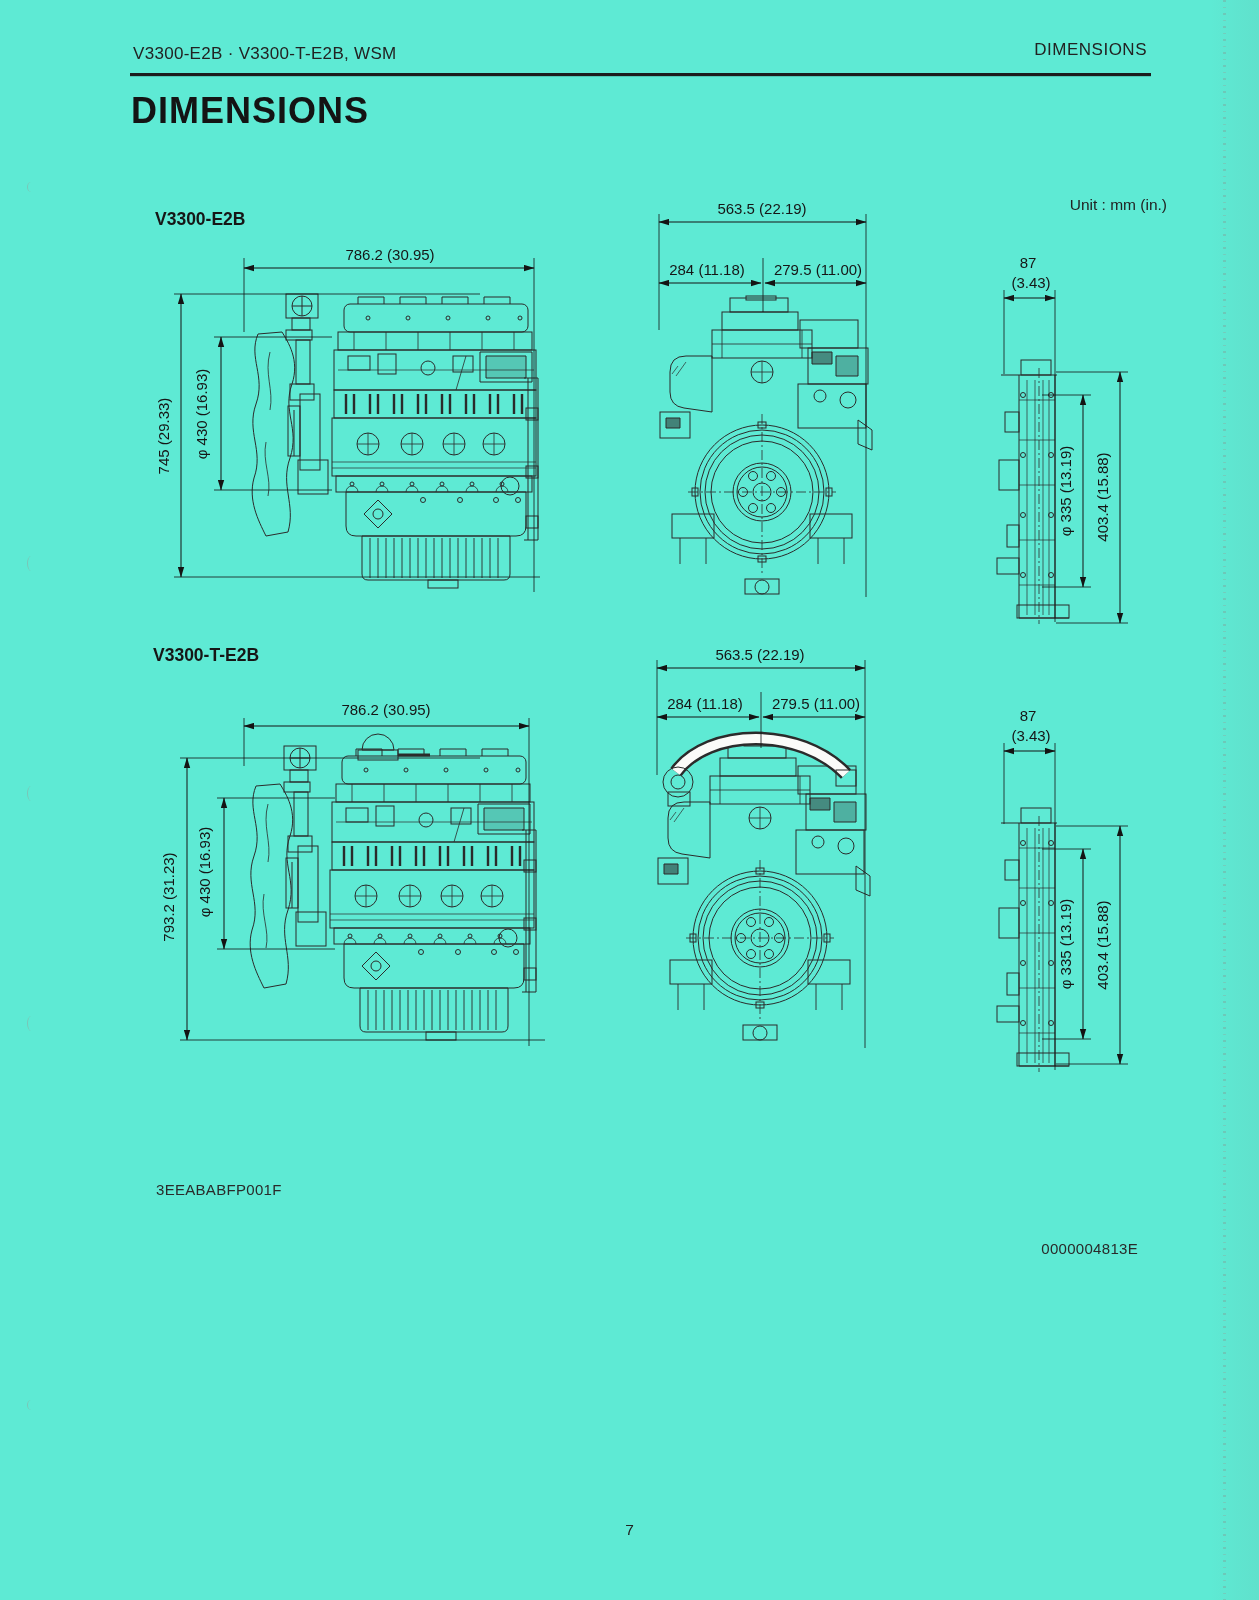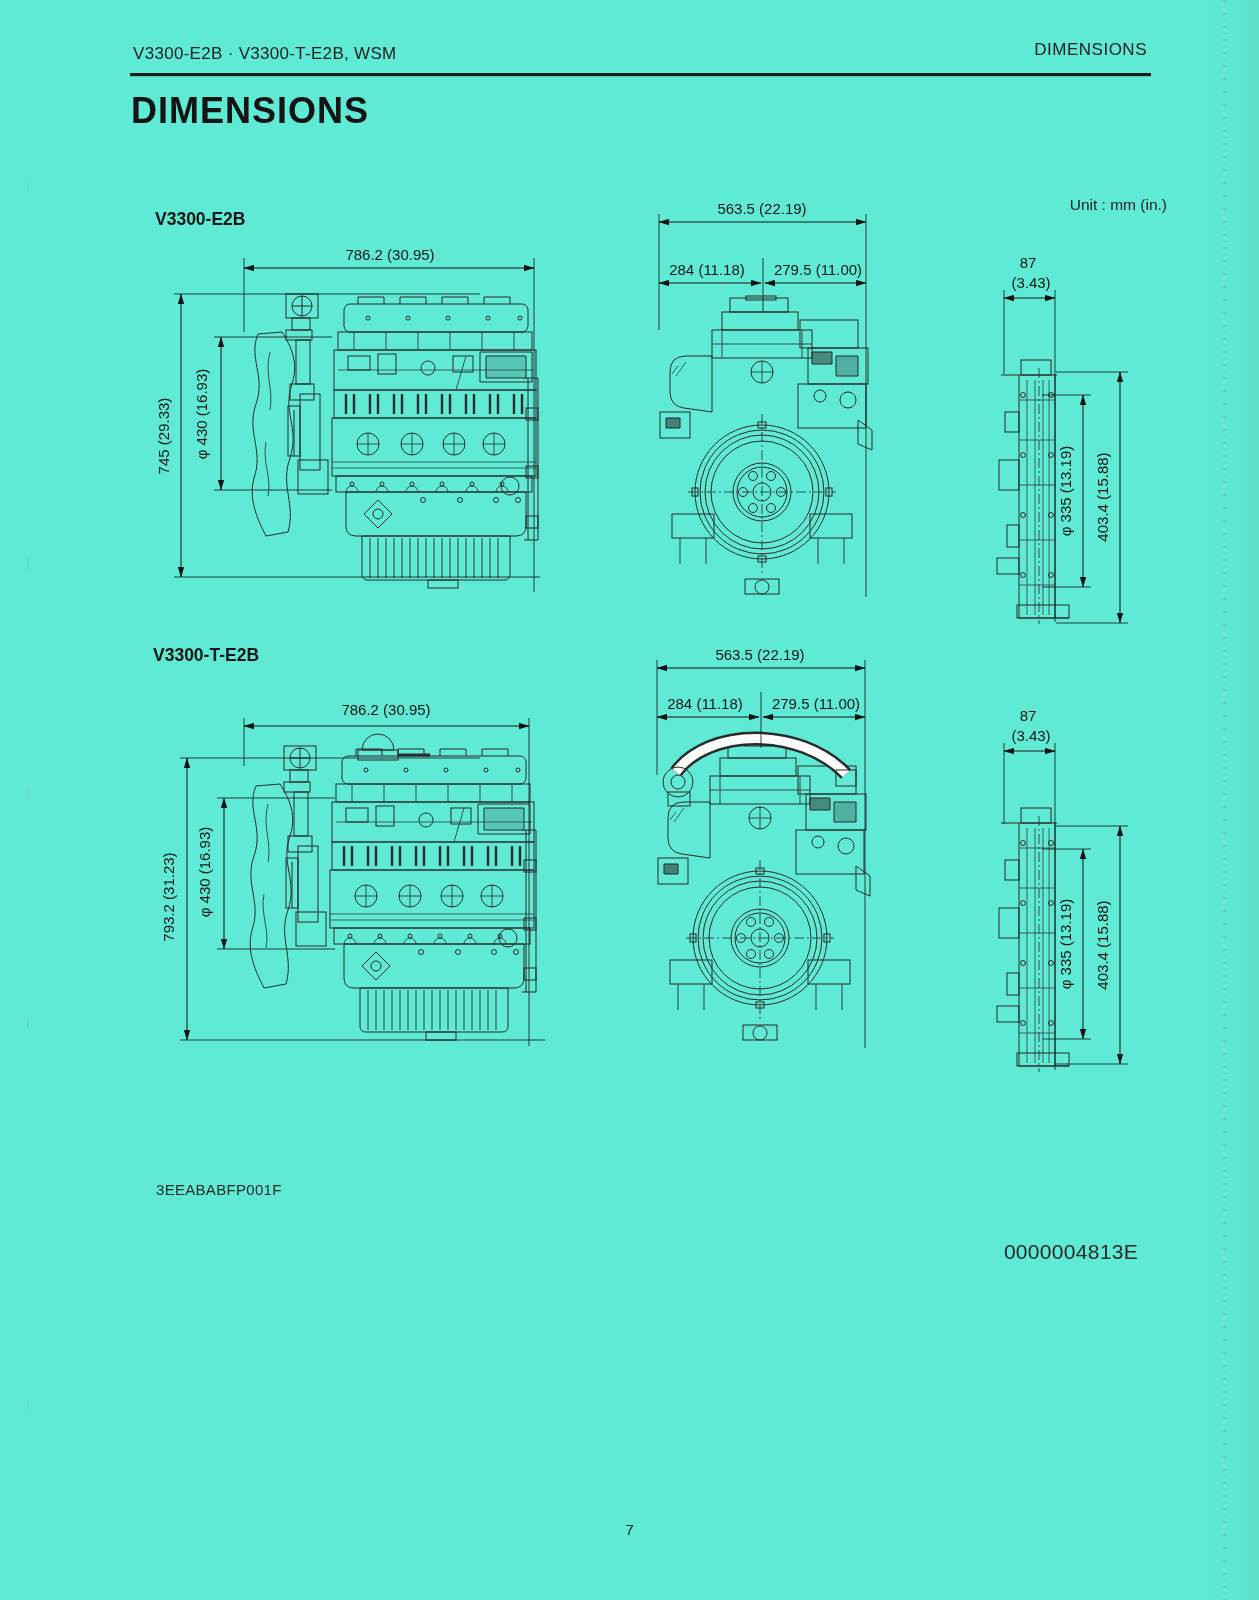--- a/index.html
+++ b/index.html
@@ -12,21 +12,21 @@
   .hdr-left{left:133px;top:44px;font-size:17px;letter-spacing:.3px;color:#222;}
   .hdr-right{right:112px;top:40px;font-size:17px;letter-spacing:.5px;color:#222;}
   .hdr-rule{left:130px;right:108px;top:73px;height:3px;background:#1c1c1c;
     box-shadow:0 1px 0 rgba(0,0,0,.15);}
   .page-title{left:131px;top:90px;font-size:36px;font-weight:700;letter-spacing:1px;color:#141414;}
   .unit-note{left:1021px;top:196px;width:146px;text-align:right;font-size:15.5px;color:#222;}
   .model-label{font-size:17.5px;font-weight:700;color:#161616;}
   .model-1{left:155px;top:209px;}
   .model-2{left:153px;top:645px;}
   .fig-code{left:140px;top:1181px;font-size:15px;color:#2a2a2a;letter-spacing:.3px;margin-left:16px;}
-  .doc-code{right:121px;top:1240px;font-size:21px;color:#2a2a2a;letter-spacing:.3px;}
+  .doc-code{right:121px;top:1240px;font-size:15px;color:#2a2a2a;letter-spacing:.3px;}
   .page-num{left:0;right:0;top:1521px;text-align:center;font-size:15.5px;color:#222;}
   svg.drawing{position:absolute;left:0;top:0;}
   svg text{font-family:"Liberation Sans","DejaVu Sans",sans-serif;font-size:15px;fill:#161616;}
   .scan-stripe{left:1223px;top:0;width:3px;height:1600px;opacity:.33;
     background:repeating-linear-gradient(to bottom,#8a8a85 0 2px,transparent 2px 7px,#9a9a93 7px 8px,transparent 8px 13px);}
   .scan-band{left:1210px;top:0;width:49px;height:1600px;
     background:linear-gradient(to right,rgba(0,0,0,0) 0,rgba(120,120,110,.05) 60%,rgba(120,120,110,.08) 100%);}
   .scan-mark{width:7px;height:15px;border-left:1.4px solid #9b9b95;border-radius:50%;opacity:.45;}
   .m1{left:27px;top:182px;height:10px;}
   .m2{left:27px;top:556px;}

